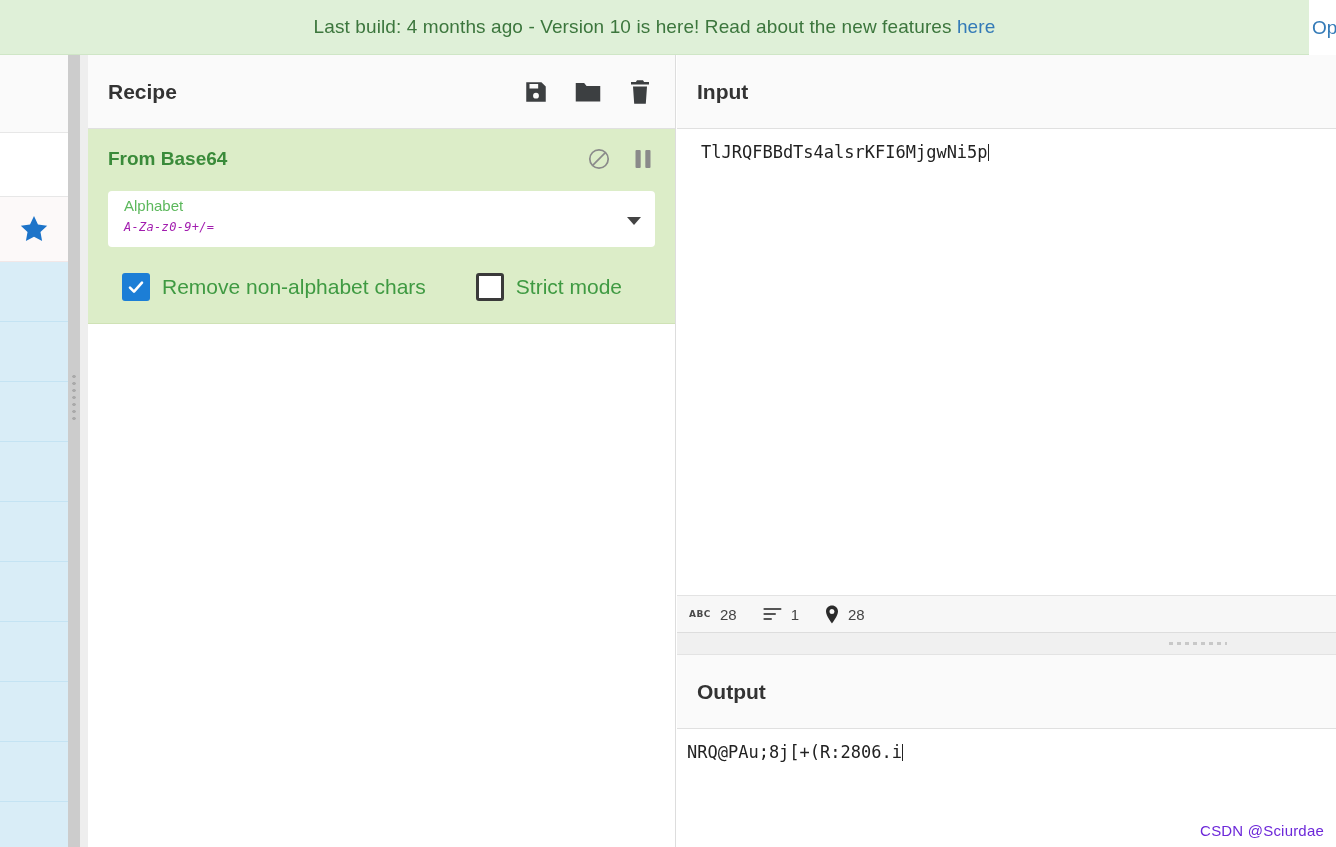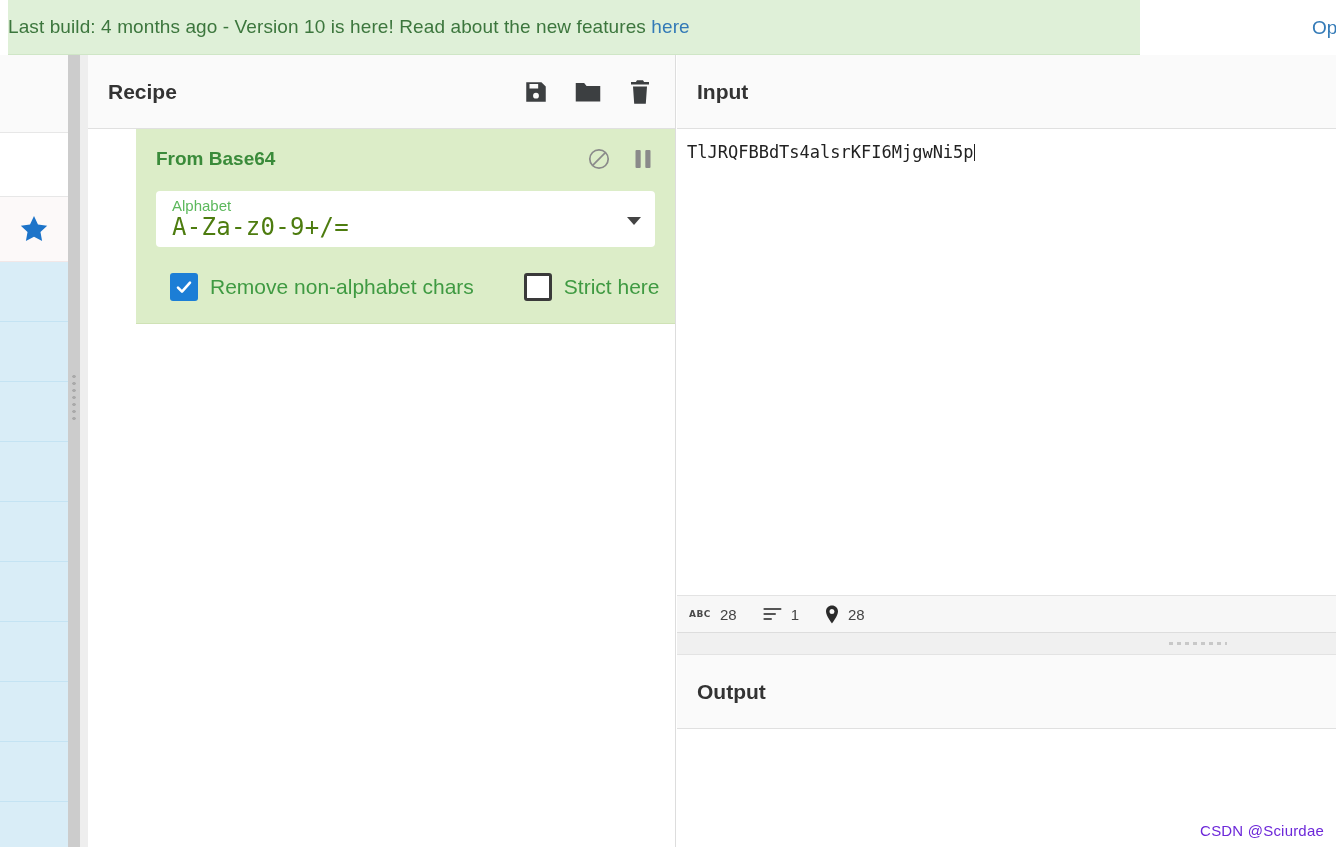--- a/index.html
+++ b/index.html
@@ -9,24 +9,24 @@
     overflow: hidden;
     background: #ffffff;
     font-family: "Liberation Sans", sans-serif;
     -webkit-font-smoothing: antialiased;
   }
 
   #app { position: relative; width: 1336px; height: 847px; }
 
   
   .banner {
-    position: absolute; left: 8px; top: 0; width: 1132px; height: 55px;
+    position: absolute; left: 0; top: 0; width: 1309px; height: 55px;
     background: #dff0d8;
     border-bottom: 1px solid #cfe6c6;
-    display: flex; align-items: center; 
+    display: flex; align-items: center; justify-content: center;
     overflow: hidden;
     white-space: nowrap;
   }
   .banner-text {
     font-size: 19px; color: #3c763d; letter-spacing: .1px;
   }
   .banner-text a { color: #337ab7; text-decoration: none; }
   .banner-right {
     position: absolute; right: 0; top: 0; height: 55px;
     display: flex; align-items: center;
@@ -101,21 +101,20 @@
     display: flex; align-items: center; justify-content: center;
     color: #3c3f41; cursor: pointer;
   }
   .icon-btn svg { display: block; }
 
   
   .op-block {
     background: #dcedc8;
     padding: 18px 20px 22px 20px;
     border-bottom: 1px solid #cfe2b5;
-    margin-left: 48px;
   }
   .op-head { display: flex; align-items: center; }
   .op-title {
     font-size: 19px; font-weight: bold; color: #3a8b3a;
     flex: 1 1 auto;
   }
   .op-head-icons { display: flex; align-items: center; gap: 20px; }
   .op-icon {
     width: 24px; height: 24px; color: #8a8a8a; cursor: pointer;
     display: flex; align-items: center; justify-content: center;
@@ -128,22 +127,23 @@
     background: #ffffff;
     border-radius: 4px;
     height: 56px;
     padding: 6px 34px 8px 16px;
     display: flex; flex-direction: column; justify-content: center;
     cursor: pointer;
   }
   .arg-label { font-size: 15px; color: #5cb85c; line-height: 18px; }
   .arg-value {
     font-family: "DejaVu Sans Mono", monospace;
-    font-size: 24px; color: #4d7c0f; line-height: 24px;
+    font-size: 12px; color: #a21caf; line-height: 24px;
     letter-spacing: .3px;
+    font-style: italic;
   }
   .arg-caret {
     position: absolute; right: 14px; top: 26px;
     width: 0; height: 0;
     border-left: 7px solid transparent;
     border-right: 7px solid transparent;
     border-top: 8px solid #444444;
   }
 
   .op-checks { margin-top: 26px; display: flex; align-items: center; padding-left: 14px; }
@@ -180,21 +180,21 @@
     white-space: pre; overflow: hidden;
     line-height: 22px;
   }
   .caret {
     display: inline-block; width: 1px; height: 17px;
     background: #222222; vertical-align: -3px;
     margin-left: 0px;
   }
 
   .input-pane { position: relative; height: 578px; }
-  .input-body { height: 504px; background: #ffffff; }
+  .input-body { height: 504px; background: #ffffff; padding-left: 14px; }
 
   .status-bar {
     position: absolute; left: 0; bottom: 0; width: 659px; height: 38px;
     background: #f7f7f7;
     border-top: 1px solid #e3e3e3;
     border-bottom: 1px solid #dddddd;
     display: flex; align-items: center;
     padding-left: 12px;
   }
   .status-item { display: flex; align-items: center; margin-right: 26px; }
@@ -333,21 +333,21 @@
         <label class="chk-wrap">
           <span class="chk-box on">
             <svg width="20" height="20" viewBox="0 0 20 20" fill="none" stroke="#ffffff" stroke-width="2.6" stroke-linecap="round" stroke-linejoin="round">
               <path d="M4 10.6l4 4 8-9"></path>
             </svg>
           </span>
           <span class="chk-label">Remove non-alphabet chars</span>
         </label>
         <label class="chk-wrap">
           <span class="chk-box off"></span>
-          <span class="chk-label">Strict here</span>
+          <span class="chk-label">Strict mode</span>
         </label>
       </div>
     </div>
   </div>
 
   <div class="io-col">
 
     <div class="input-pane">
       <div class="io-pane-head">
         <div class="pane-title">Input</div>
@@ -385,17 +385,20 @@
     </div>
 
     <div class="h-splitter">
       <div class="grip"></div>
     </div>
 
     <div class="output-pane">
       <div class="io-pane-head">
         <div class="pane-title">Output</div>
       </div>
+      <div>
+        <div class="io-text"><span>NRQ@PAu;8j[+(R:2806.i</span><span class="caret"></span></div>
+      </div>
     </div>
   </div>
 
   <div class="watermark">CSDN @Sciurdae</div>
 </div>
 
 </body></html>

